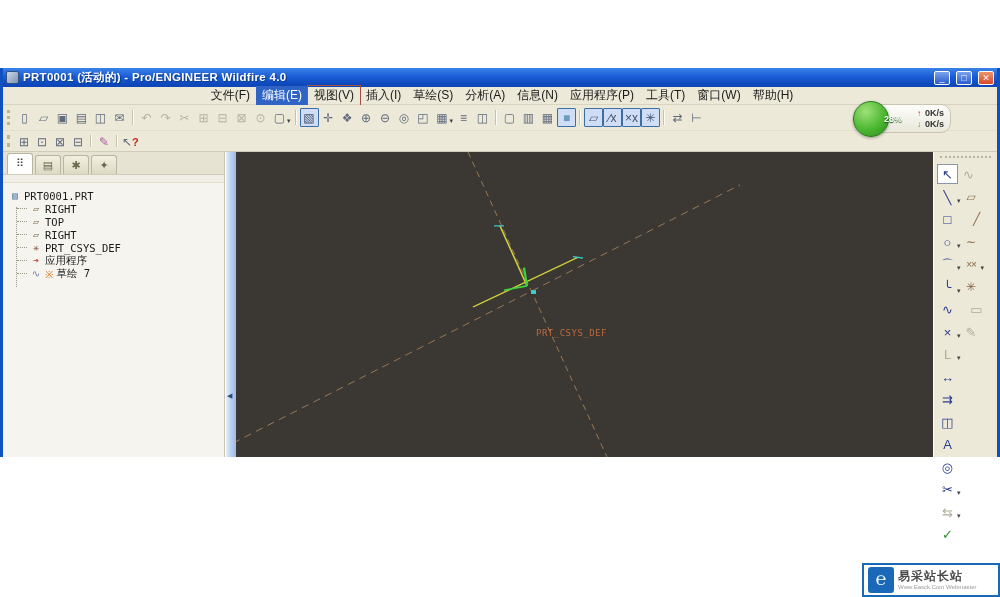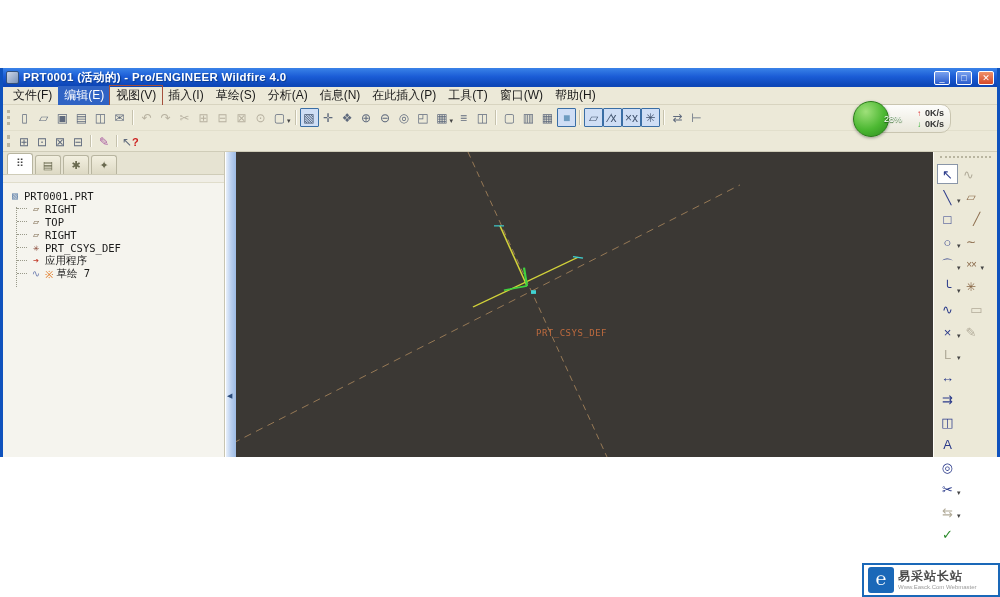--- a/index.html
+++ b/index.html
@@ -16,21 +16,21 @@
   .app-icon{width:13px;height:13px;border-radius:2px;background:linear-gradient(135deg,#cfd8e8,#7a93b8);
     border:1px solid #35527a;flex:0 0 auto;}
   .title-text{font-weight:bold;font-size:11.5px;letter-spacing:.3px;flex:1;white-space:nowrap;overflow:hidden;
     text-shadow:1px 1px 1px #0a3a8a;}
   .winbtn{width:16px;height:14px;border-radius:2px;border:1px solid #fff;
     background:linear-gradient(180deg,#7aa2ef,#2a5ccc);color:#fff;font-size:9px;line-height:12px;
     text-align:center;margin-left:2px;flex:0 0 auto;cursor:default;}
   .winbtn.close{background:linear-gradient(180deg,#f0926a,#d5492a);}
 
   .menubar{height:18px;display:flex;align-items:center;background:#ece9d8;padding-left:4px;
-    border-bottom:1px solid #d8d4c0;}
+    border-bottom:1px solid #d8d4c0;justify-content:center;}
   .mi{padding:1px 6px;white-space:nowrap;font-size:12px;color:#1a1a1a;}
   .mi.sel{background:#2f63c4;color:#fff;}
   .mi.outl{outline:1px solid #a5503c;outline-offset:0px;}
 
   .tb{display:flex;align-items:center;background:#ece9d8;position:relative;}
   .toolbar1{height:26px;padding:2px 2px 2px 0;border-bottom:1px solid #e2dfcc;}
   .toolbar2{height:21px;padding:1px 2px 1px 0;border-bottom:1px solid #cfccb8;}
   .grip{width:5px;height:70%;border-left:3px dotted #b9b5a0;margin:0 3px 0 4px;}
   .sep{width:0;height:70%;border-left:1px solid #c6c2ad;border-right:1px solid #fdfcf6;margin:0 3px;}
   .tbi{width:19px;height:19px;line-height:18px;text-align:center;font-size:12px;color:#5f6a7d;
@@ -45,21 +45,21 @@
 
   
   .net-widget{position:absolute;left:850px;top:33px;width:100px;height:36px;z-index:60;}
   .net-bubble{position:absolute;left:14px;top:3px;width:84px;height:29px;background:linear-gradient(180deg,#fdfdfb,#e9e7da);
     border:1px solid #c9c5b0;border-radius:10px;padding:2px 6px 2px 26px;display:flex;flex-direction:column;justify-content:center;}
   .net-row{display:flex;align-items:center;justify-content:flex-end;gap:4px;font-size:9px;color:#333;line-height:11px;font-weight:bold;}
   .net-up{color:#d33;font-size:8px;} .net-dn{color:#2a2;font-size:8px;}
   .net-ball{position:absolute;left:0;top:0;width:36px;height:36px;border-radius:50%;
     background:radial-gradient(circle at 35% 28%,#9fe07a,#4cb832 55%,#2d8a1e);border:1px solid #2a7a1a;
     display:flex;align-items:center;justify-content:center;box-shadow:0 1px 3px rgba(0,0,0,.35);}
-  .net-ball span{color:#fff;font-size:9px;font-weight:normal;text-shadow:0 1px 1px #1a5a10;margin-left:44px;}
+  .net-ball span{color:#fff;font-size:9px;font-weight:bold;text-shadow:0 1px 1px #1a5a10;margin-left:44px;}
 
   .messagebar{height:28px;background:#f4f1e1;border-top:1px solid #fff;border-bottom:1px solid #b8b5a2;
     position:relative;padding:4px 40px 0 8px;}
   .msg-line{display:flex;align-items:center;gap:6px;font-size:12px;color:#1d1d1d;}
   .msg-bullet{font-size:7px;color:#333;}
   .msg-scroll{position:absolute;right:3px;top:2px;display:flex;flex-direction:column;gap:1px;}
   .msg-scroll .sbtn{width:34px;height:11px;font-size:6px;line-height:9px;text-align:center;color:#3a5a8a;
     border:1px solid #7a96df;border-radius:2px;background:linear-gradient(180deg,#fff,#dbe4f5);}
 
   
@@ -132,21 +132,21 @@
     </div>
 
     <div class="menubar">
       <span class="mi">文件(F)</span>
       <span class="mi sel">编辑(E)</span>
       <span class="mi outl">视图(V)</span>
       <span class="mi">插入(I)</span>
       <span class="mi">草绘(S)</span>
       <span class="mi">分析(A)</span>
       <span class="mi">信息(N)</span>
-      <span class="mi">在此插入(P)</span>
+      <span class="mi">应用程序(P)</span>
       <span class="mi">工具(T)</span>
       <span class="mi">窗口(W)</span>
       <span class="mi">帮助(H)</span>
     </div>
 
     <div class="tb toolbar1">
       <span class="grip"></span>
       <span class="tbi">▯</span>
       <span class="tbi">▱</span>
       <span class="tbi">▣</span>

